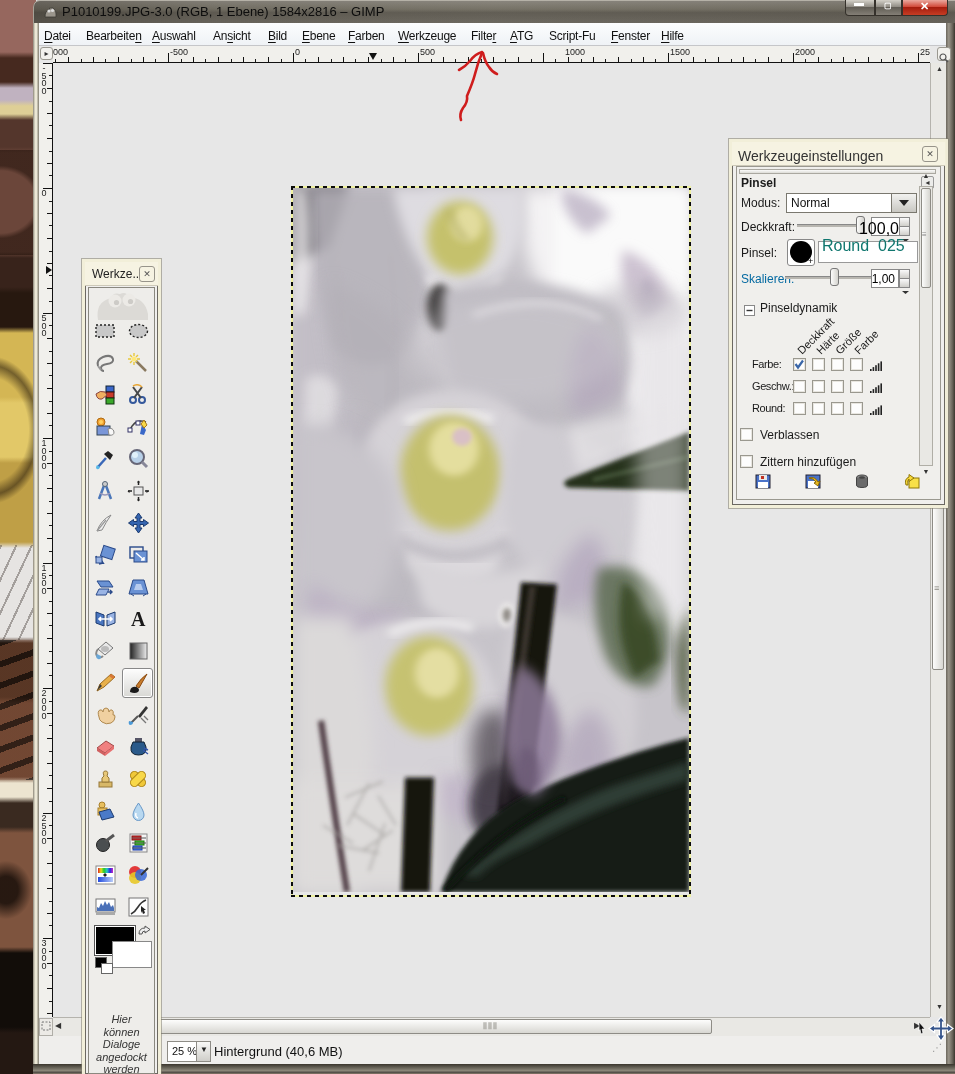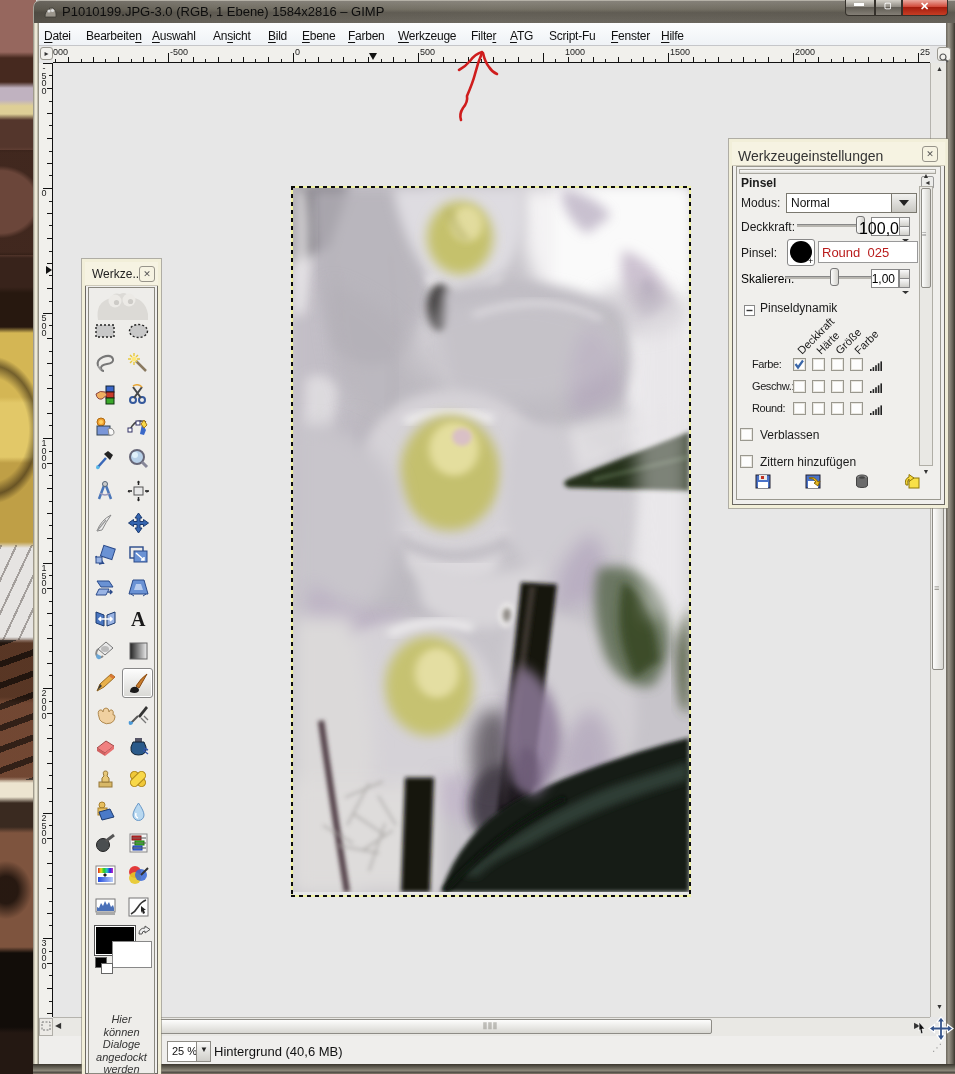--- a/index.html
+++ b/index.html
@@ -722,22 +722,22 @@
       <span style="position:absolute;left:0.5px;top:2px"><svg width="9" height="5">
           <path d="M1,1 L4.5,4 L8,1 Z" fill="#333"></path>
         </svg></span>
     </div>
 </div>
 <div class="abs" style="left:787px;top:239px;width:28px;height:27px;background:#fff;border:1px solid #888;border-radius:3px"></div>
 <div class="abs" style="left:790px;top:241px;width:22px;height:22px;background:#000;border-radius:50%"></div>
 <div class="abs" style="left:808px;top:256px;font-size:9px;color:#000">+</div>
 <div class="abs" style="left:741px;top:246px;font-size:12px;color:#1a1a1a">Pinsel:</div>
 <div class="abs" style="left:818px;top:241px;width:100px;height:22px;background:#fff;border:1px solid #999"></div>
-<div class="abs" style="left:822px;top:245px;font-size:13px;color:#b91c1c">Round&nbsp; 025</div>
-<div class="abs" style="left:741px;top:272px;font-size:12px;color:#000000">Skalieren:</div>
+<div class="abs" style="left:822px;top:237px;font-size:16px;color:#0f766e">Round&nbsp; 025</div>
+<div class="abs" style="left:741px;top:272px;font-size:12px;color:#0369a1">Skalieren:</div>
 <div class="abs" style="left:785px;top:276px;width:90px;height:3px;background:#b8b6b0;border-top:1px solid #888"></div>
 <div class="abs" style="left:830px;top:268px;width:9px;height:18px;background:linear-gradient(90deg,#fcfcfb,#d4d3ce);border:1px solid #777;border-radius:3px"></div>
 <div class="abs" style="left:871px;top:269px;width:28px;height:19px;background:#fff;border:1px solid #888;font-size:12px">
     <span style="position:absolute;right:3px;top:2px">1,00</span>
   </div>
 <div class="abs" style="left:899px;top:269px;width:11px;height:19px">
  <div style="position:absolute;top:0;width:11px;height:10px;background:linear-gradient(180deg,#fafafa,#d0cfca);border:1px solid #888;text-align:center">
       <span style="position:absolute;left:0.5px;top:2px"><svg width="9" height="5">
           <path d="M1,4 L4.5,1 L8,4 Z" fill="#333"></path>
         </svg></span>

